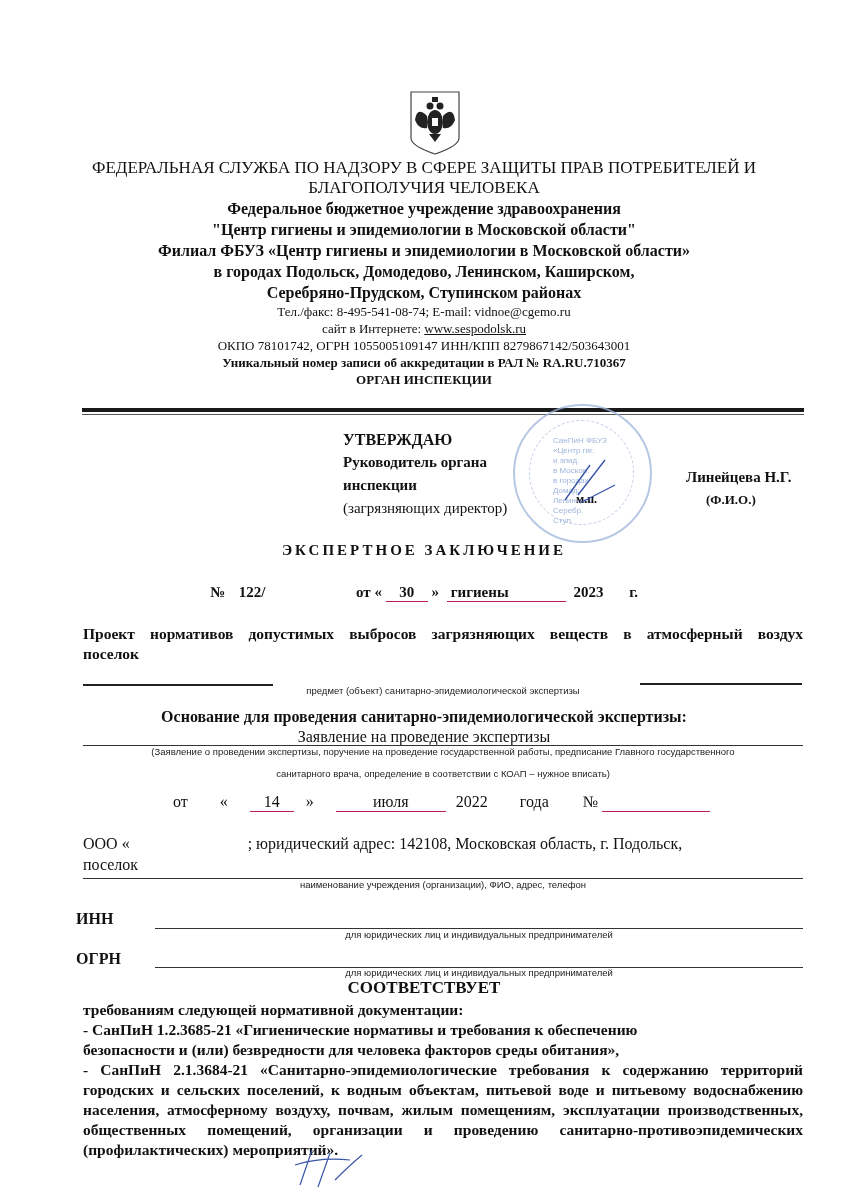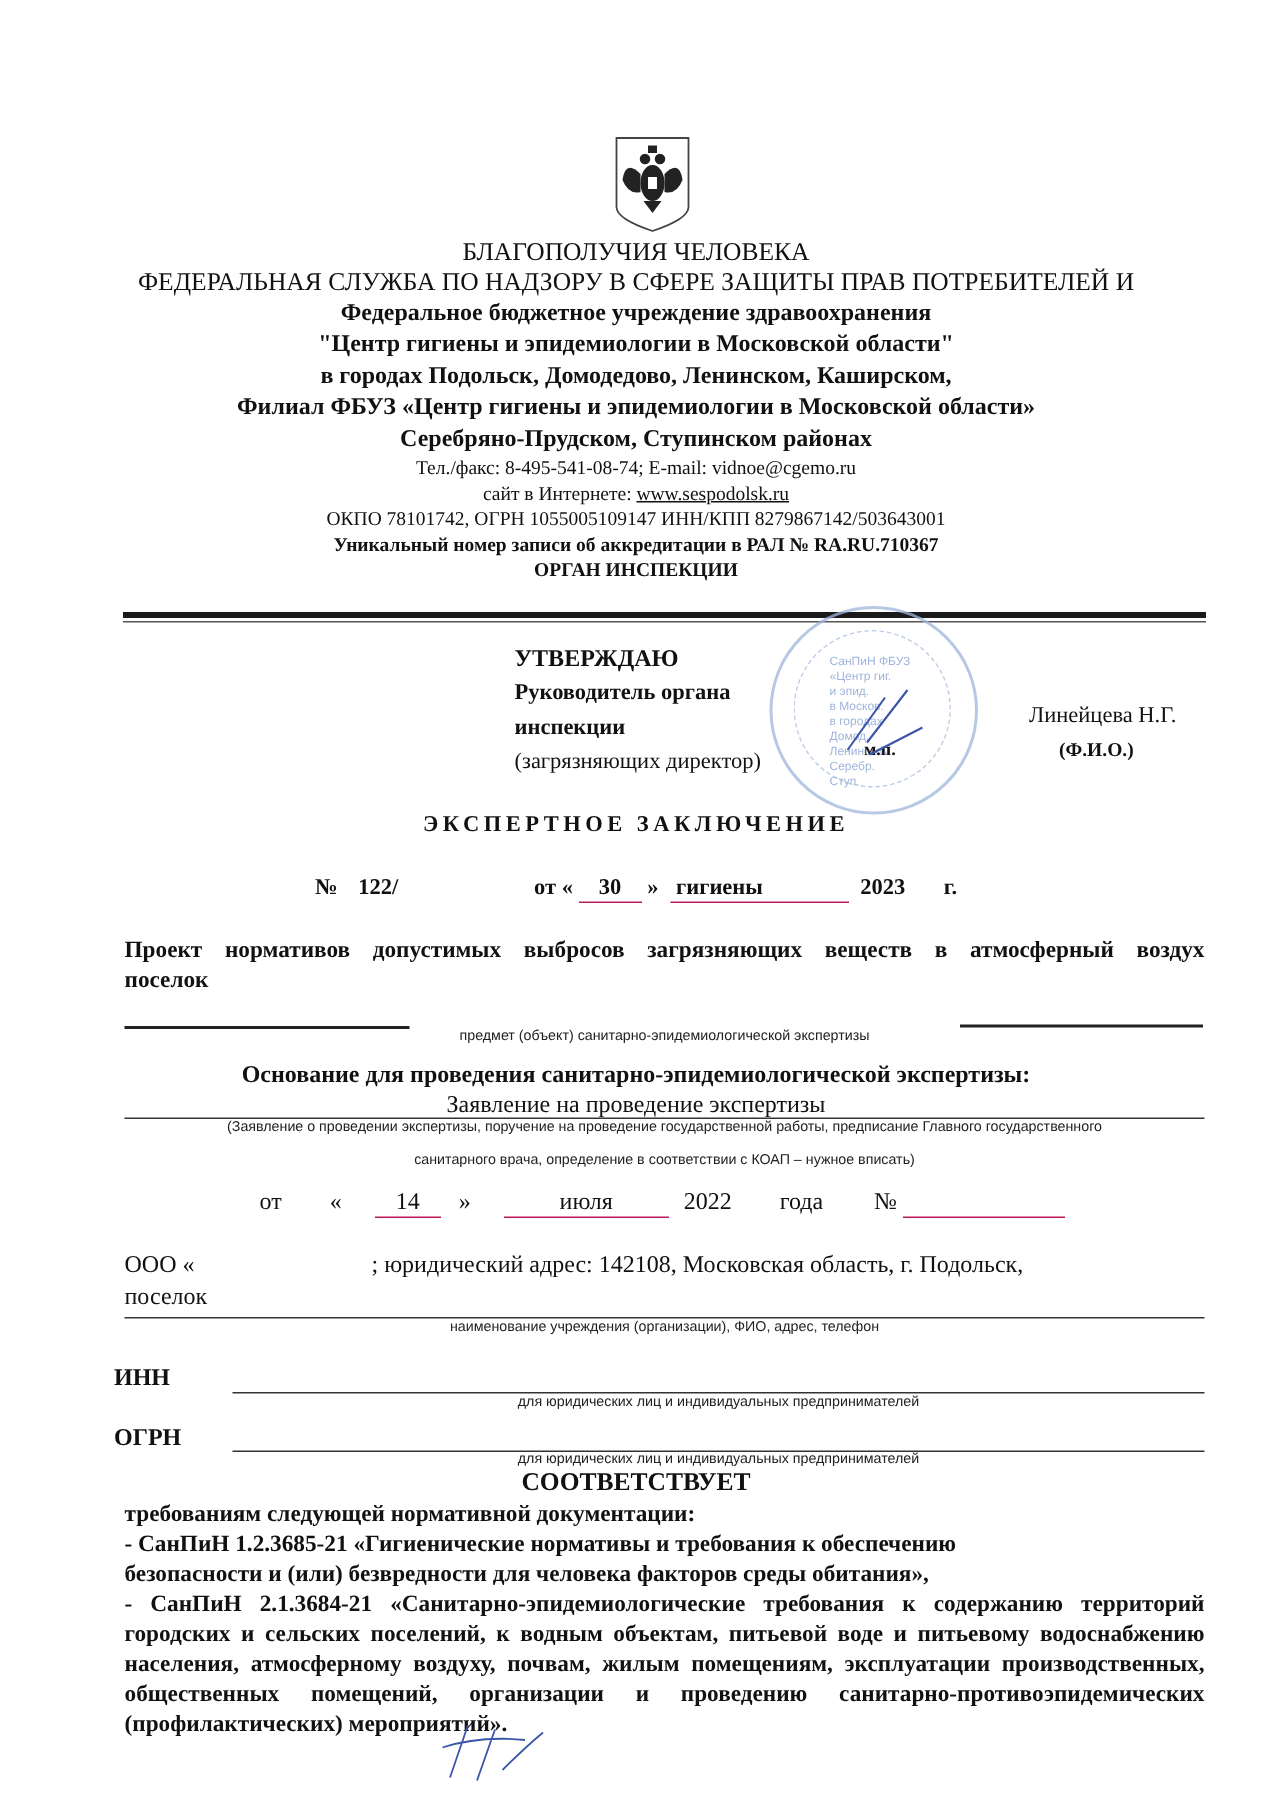--- a/index.html
+++ b/index.html
@@ -12,21 +12,21 @@
   .hdr-b { font-size:16px; line-height:21px; font-weight:bold; }
   .hdr-s { font-size:13px; line-height:17px; }
   .rule-thick { left:82px; width:722px; top:408px; height:4px; background:#1a1a1a; }
   .rule-thin { left:82px; width:722px; top:414px; height:1px; background:#555; }
   .approve { left:343px; top:428px; font-size:15px; line-height:23px; }
   .approve .lbl { font-weight:bold; }
   .stamp { left:513px; top:404px; width:135px; height:135px; border-radius:50%; border:2px solid #9fb6dc; opacity:0.75; }
   .stamp-inner { position:absolute; left:14px; top:14px; width:103px; height:103px; border-radius:50%; border:1px dashed #a9bde0; }
   .stamp-text { position:absolute; left:38px; top:30px; font-size:8px; color:#7f9bd0; line-height:10px; font-family:"Liberation Sans", sans-serif; }
   .mp { left:576px; top:492px; font-size:12px; font-weight:bold; }
-  .fio-name { left:686px; top:469px; font-size:15px; font-weight:normal; }
+  .fio-name { left:686px; top:469px; font-size:15px; font-weight:bold; }
   .fio-label { left:706px; top:492px; font-size:13px; font-weight:bold; }
   .title { top:542px; font-size:15px; font-weight:bold; letter-spacing:3px; }
   .numline { top:584px; font-size:15px; font-weight:bold; }
   .ul { display:inline-block; border-bottom:1px solid #be185d; text-align:center; }
   .para { left:83px; width:720px; font-size:15.5px; line-height:20px; font-weight:bold; text-align:justify; }
   .line { height:1px; background:#333; }
   .caption { font-size:9.5px; color:#222; font-family:"Liberation Sans", sans-serif; text-align:center; }
   .reg { font-size:15px; }
   .sig { left:290px; top:1145px; width:80px; height:45px; }
 </style>
@@ -43,28 +43,28 @@
       <circle cx="25" cy="20" r="3.5"></circle>
       <circle cx="35" cy="20" r="3.5"></circle>
       <rect x="27" y="11" width="6" height="5"></rect>
       <path d="M24 48 L30 56 L36 48 Z"></path>
     </g>
     <rect x="27" y="32" width="6" height="8" fill="#fff"></rect>
   </svg>
 </div>
 
 <div class="abs center hdr1">
+  <div>ФЕДЕРАЛЬНАЯ СЛУЖБА ПО НАДЗОРУ В СФЕРЕ ЗАЩИТЫ ПРАВ ПОТРЕБИТЕЛЕЙ И</div>
   <div>БЛАГОПОЛУЧИЯ ЧЕЛОВЕКА</div>
-  <div>ФЕДЕРАЛЬНАЯ СЛУЖБА ПО НАДЗОРУ В СФЕРЕ ЗАЩИТЫ ПРАВ ПОТРЕБИТЕЛЕЙ И</div>
 </div>
 <div class="abs center" style="top:198px;">
   <div class="hdr-b">Федеральное бюджетное учреждение здравоохранения</div>
   <div class="hdr-b">"Центр гигиены и эпидемиологии в Московской области"</div>
+  <div class="hdr-b">Филиал ФБУЗ «Центр гигиены и эпидемиологии в Московской области»</div>
   <div class="hdr-b">в городах Подольск, Домодедово, Ленинском, Каширском,</div>
-  <div class="hdr-b">Филиал ФБУЗ «Центр гигиены и эпидемиологии в Московской области»</div>
   <div class="hdr-b">Серебряно-Прудском, Ступинском районах</div>
   <div class="hdr-s">Тел./факс: 8-495-541-08-74; E-mail: vidnoe@cgemo.ru</div>
   <div class="hdr-s"><span>сайт в Интернете: </span><span style="text-decoration:underline;">www.sespodolsk.ru</span></div>
   <div class="hdr-s">ОКПО 78101742, ОГРН 1055005109147 ИНН/КПП 8279867142/503643001</div>
   <div class="hdr-s b">Уникальный номер записи об аккредитации в РАЛ № RA.RU.710367</div>
   <div class="hdr-s b">ОРГАН ИНСПЕКЦИИ</div>
 </div>
 
 <div class="abs rule-thick"></div>
 <div class="abs rule-thin"></div>

